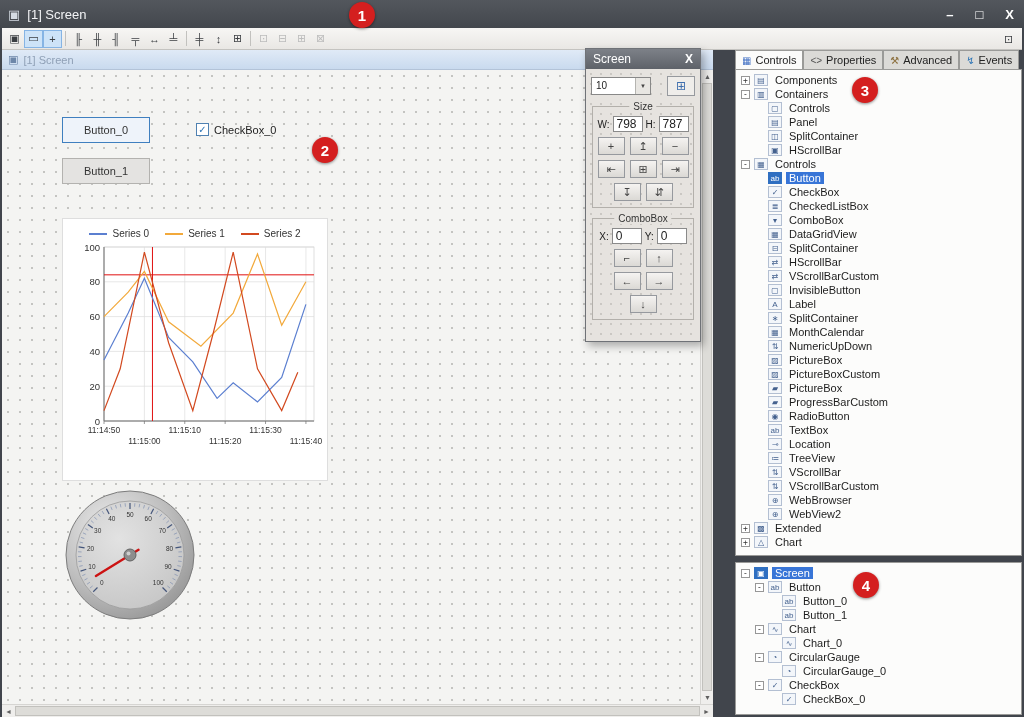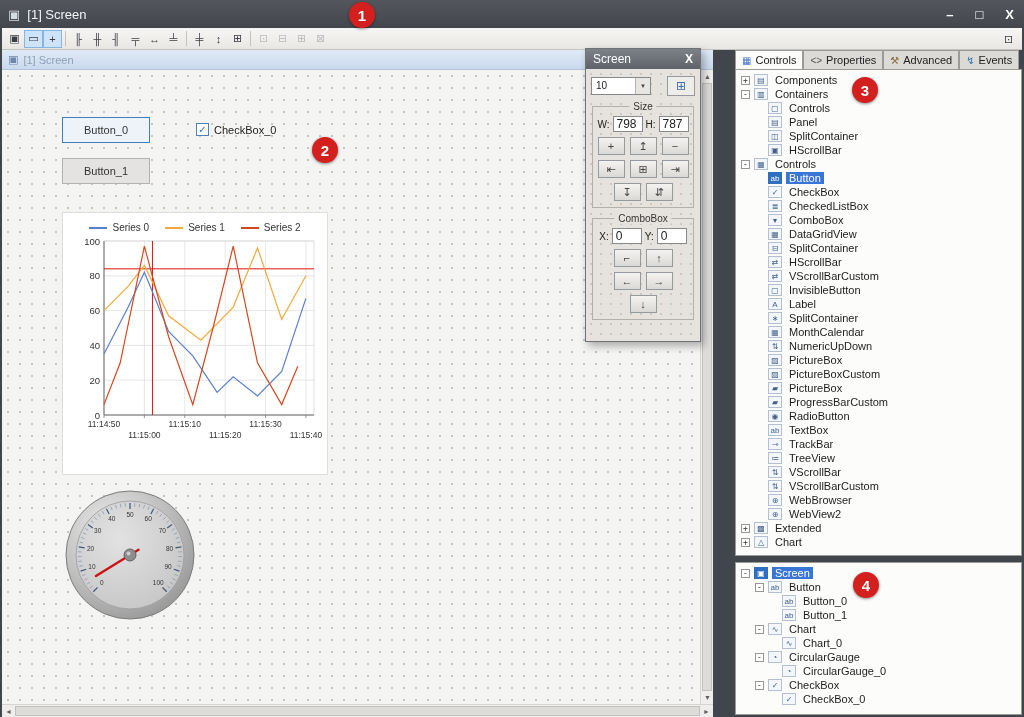--- a/index.html
+++ b/index.html
@@ -26,21 +26,21 @@
   
   .canvas-wrap{position:absolute;left:2px;top:50px;width:711px;height:654px;background:#f2f2f1;}
   .canvas-header{position:absolute;left:0;top:0;right:0;height:20px;background:linear-gradient(#e0eaf7,#c9daee);display:flex;align-items:center;padding-left:6px;color:#8fa0b6;border-bottom:1px solid #b3c3d8;}
   .canvas-header .glyph{color:#6e87a9;margin-right:5px;font-size:11px;}
   .canvas-grid{position:absolute;left:0;top:20px;width:698px;bottom:0;background-color:#f4f4f2;background-image:radial-gradient(#c4c4c1 0.8px,transparent 0.9px);background-size:12px 12px;overflow:hidden;}
   .cv-button{position:absolute;width:88px;height:26px;display:flex;align-items:center;justify-content:center;font-size:11px;color:#333;}
   #button0{left:60px;top:47px;background:#eef3fa;border:1px solid #3f7fbf;}
   #button1{left:60px;top:88px;background:#e4e3e1;border:1px solid #b3b2af;}
   .cv-checkbox{position:absolute;left:194px;top:53px;display:flex;align-items:center;gap:5px;}
   .cv-checkbox .box{width:13px;height:13px;border:1px solid #4f81b1;background:#fff;display:flex;align-items:center;justify-content:center;color:#2e75b6;font-size:10px;line-height:1;}
-  .cv-chart{position:absolute;left:60px;top:142px;width:266px;height:263px;background:#fff;border:1px solid #dedede;}
+  .cv-chart{position:absolute;left:60px;top:148px;width:266px;height:263px;background:#fff;border:1px solid #dedede;}
   .legend{display:flex;justify-content:center;gap:16px;padding-top:9px;font-size:10px;color:#333;}
   .lg-item{display:flex;align-items:center;}
   .lg-item .sw{display:inline-block;width:18px;height:0;border-top:2px solid #000;margin-right:5px;}
   #chart-plot{margin-top:2px;display:flex;justify-content:center;}
   .cv-gauge{position:absolute;left:62px;top:419px;width:132px;height:132px;}
 
   
   .vscroll{position:absolute;right:0;top:20px;width:13px;bottom:0;background:#efeeec;border-left:1px solid #d6d5d2;}
   .vscroll .arr{position:absolute;left:0;width:13px;height:13px;display:flex;align-items:center;justify-content:center;font-size:7px;color:#5f5f5f;}
   .vscroll .arr.up{top:0;}
@@ -501,21 +501,21 @@
             <span class="tree-label">RadioButton</span>
           </div>
           <div class="tree-row" style="padding-left: 19px;">
             <span class="expander empty"></span>
             <span class="tree-ic">ab</span>
             <span class="tree-label">TextBox</span>
           </div>
           <div class="tree-row" style="padding-left: 19px;">
             <span class="expander empty"></span>
             <span class="tree-ic">⊸</span>
-            <span class="tree-label">TrackBar</span>
+            <span class="tree-label">Location</span>
           </div>
           <div class="tree-row" style="padding-left: 19px;">
             <span class="expander empty"></span>
             <span class="tree-ic">≔</span>
             <span class="tree-label">TreeView</span>
           </div>
           <div class="tree-row" style="padding-left: 19px;">
             <span class="expander empty"></span>
             <span class="tree-ic">⇅</span>
             <span class="tree-label">VScrollBar</span>

